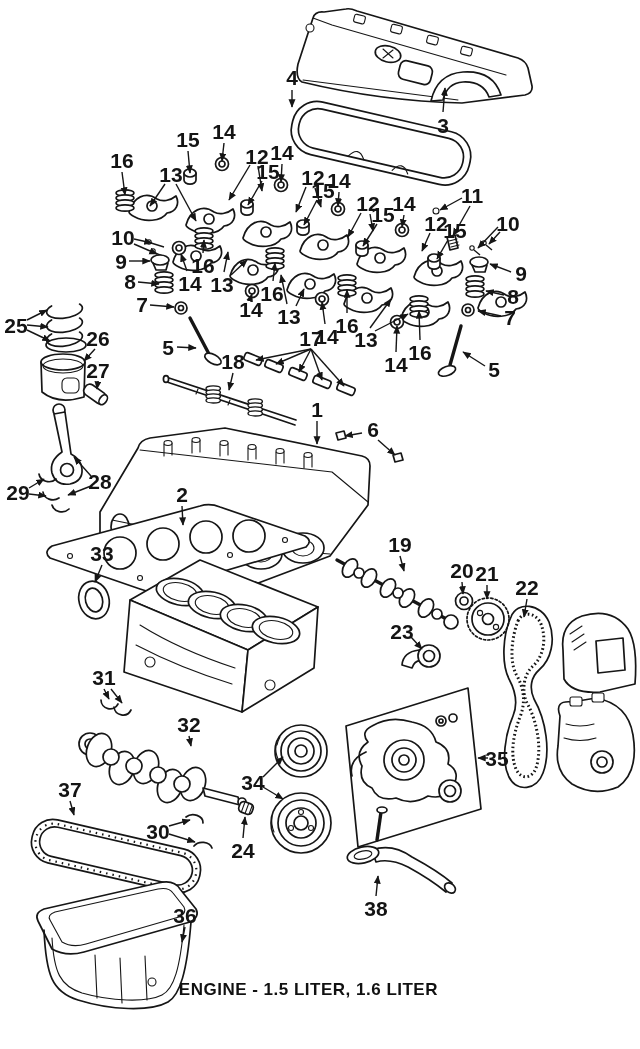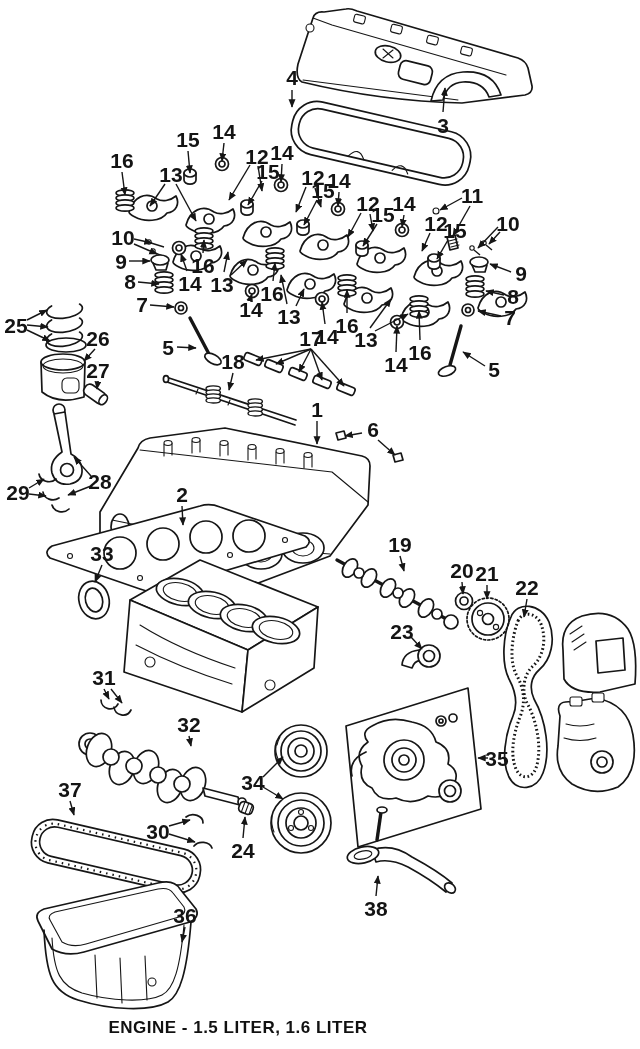--- a/index.html
+++ b/index.html
@@ -5,21 +5,21 @@
   html,body{margin:0;padding:0;background:#ffffff;}
   .stage{position:relative;width:640px;height:1049px;background:#ffffff;overflow:hidden;
          font-family:"Liberation Sans",sans-serif;}
   svg{position:absolute;left:0;top:0;}
   .part{fill:#ffffff;stroke:#161616;stroke-width:1.7;stroke-linejoin:round;stroke-linecap:round;}
   .nofill{fill:none;}
   .thin{stroke-width:1.1;}
   .thick{stroke-width:3.4;}
   .leader{stroke:#161616;stroke-width:1.4;fill:none;}
   .callout{font:700 21px "Liberation Sans",sans-serif;fill:#141414;text-anchor:middle;}
-  .caption{position:absolute;top:1018px;left:38px;width:400px;text-align:center;
+  .caption{position:absolute;top:980px;left:38px;width:400px;text-align:right;
            font:700 17px "Liberation Sans",sans-serif;color:#111;letter-spacing:.5px;}
 </style>
 </head>
 <body>
 
 <div class="stage">
 <svg id="diagram-svg" width="640" height="1049" viewBox="0 0 640 1049">
   <defs>
     <marker id="arw" markerWidth="8" markerHeight="8" refX="5.5" refY="2.5" orient="auto">
       <path d="M0,0 L6,2.5 L0,5 Z" fill="#161616"></path>

